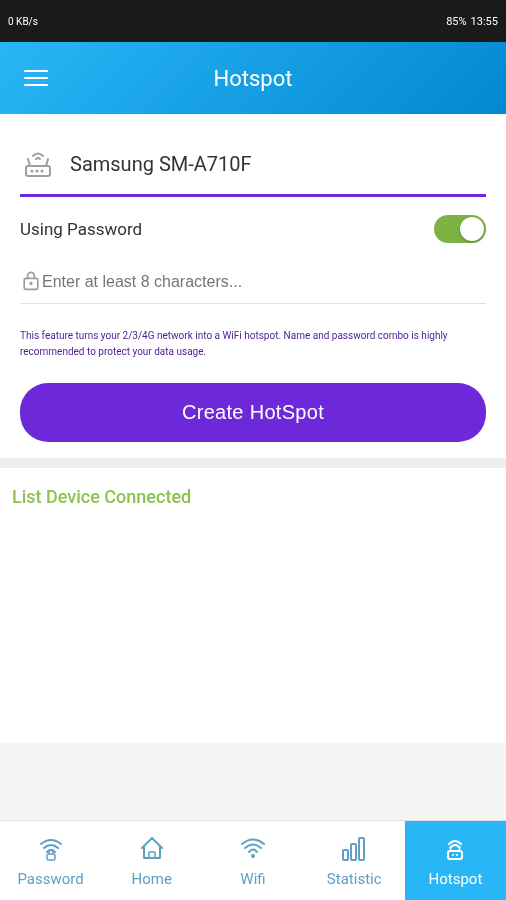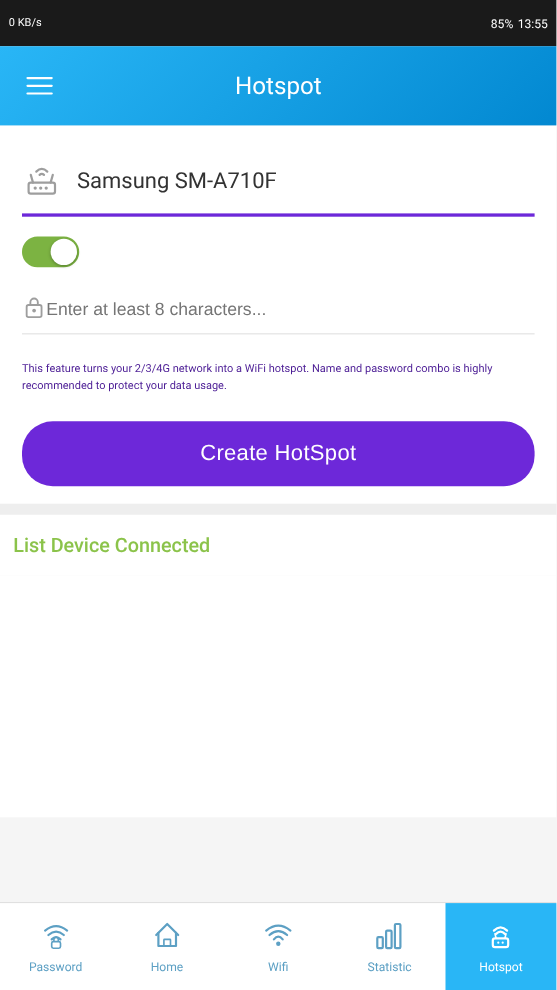--- a/index.html
+++ b/index.html
@@ -222,21 +222,21 @@
     }
     .nav-item.active {
       background: #29b6f6;
       color: white;
     }
     .nav-icon {
       font-size: 26px;
       line-height: 1;
     }
     .nav-label {
-      font-size: 11px;
+      font-size: 15px;
     }
 
     
     .router-svg {
       width: 36px;
       height: 36px;
     }
     .lock-svg {
       width: 22px;
       height: 22px;
@@ -281,20 +281,21 @@
 
         <circle cx="12" cy="25" r="1.5" fill="#9e9e9e"></circle>
         <circle cx="17" cy="25" r="1.5" fill="#9e9e9e"></circle>
         <circle cx="22" cy="25" r="1.5" fill="#9e9e9e"></circle>
       </svg>
     </div>
     <span class="device-name">Samsung SM-A710F</span>
   </div>
 
   <div class="password-toggle-row">
+    <span class="password-label">Using Password</span>
     <div class="toggle-switch">
       <div class="toggle-knob"></div>
     </div>
   </div>
 
   <div class="password-input-row">
     <div class="lock-icon">
       <svg class="lock-svg" viewBox="0 0 22 26" fill="none" xmlns="http://www.w3.org/2000/svg">
         <rect x="3" y="11" width="16" height="13" rx="2" fill="none" stroke="#9e9e9e" stroke-width="2"></rect>
         <path d="M7 11V8a4 4 0 0 1 8 0v3" stroke="#9e9e9e" stroke-width="2" fill="none" stroke-linecap="round"></path>

